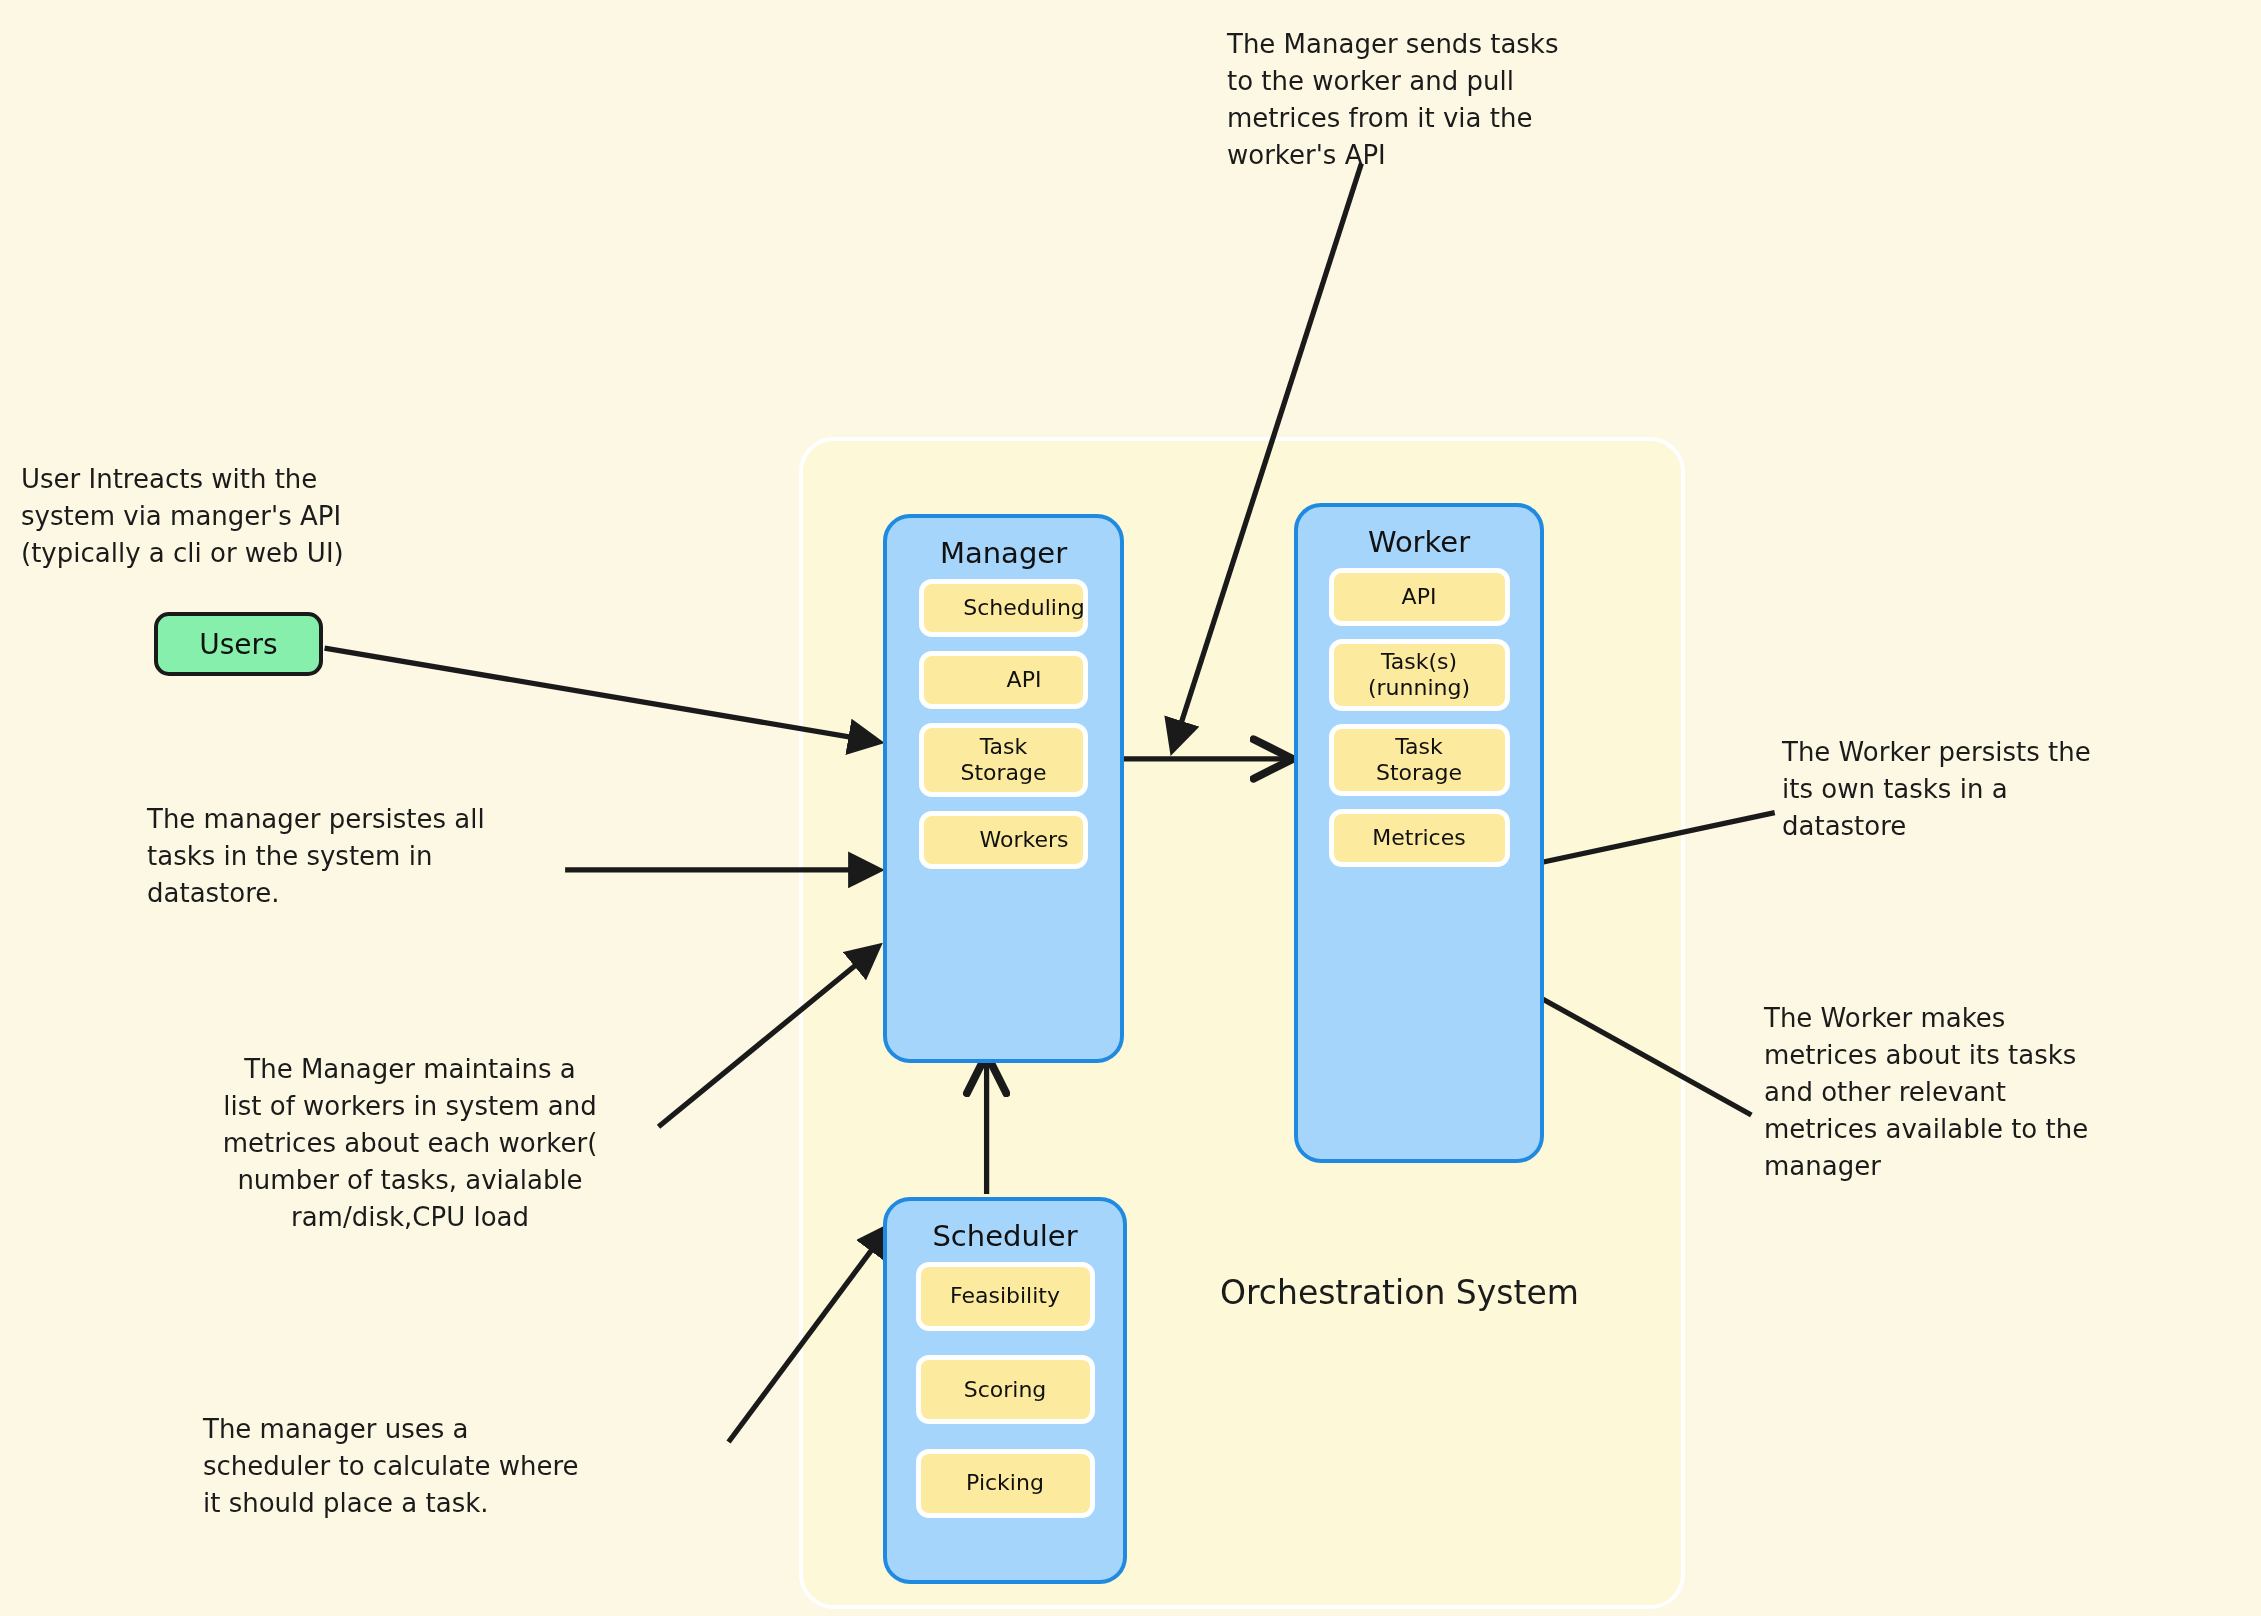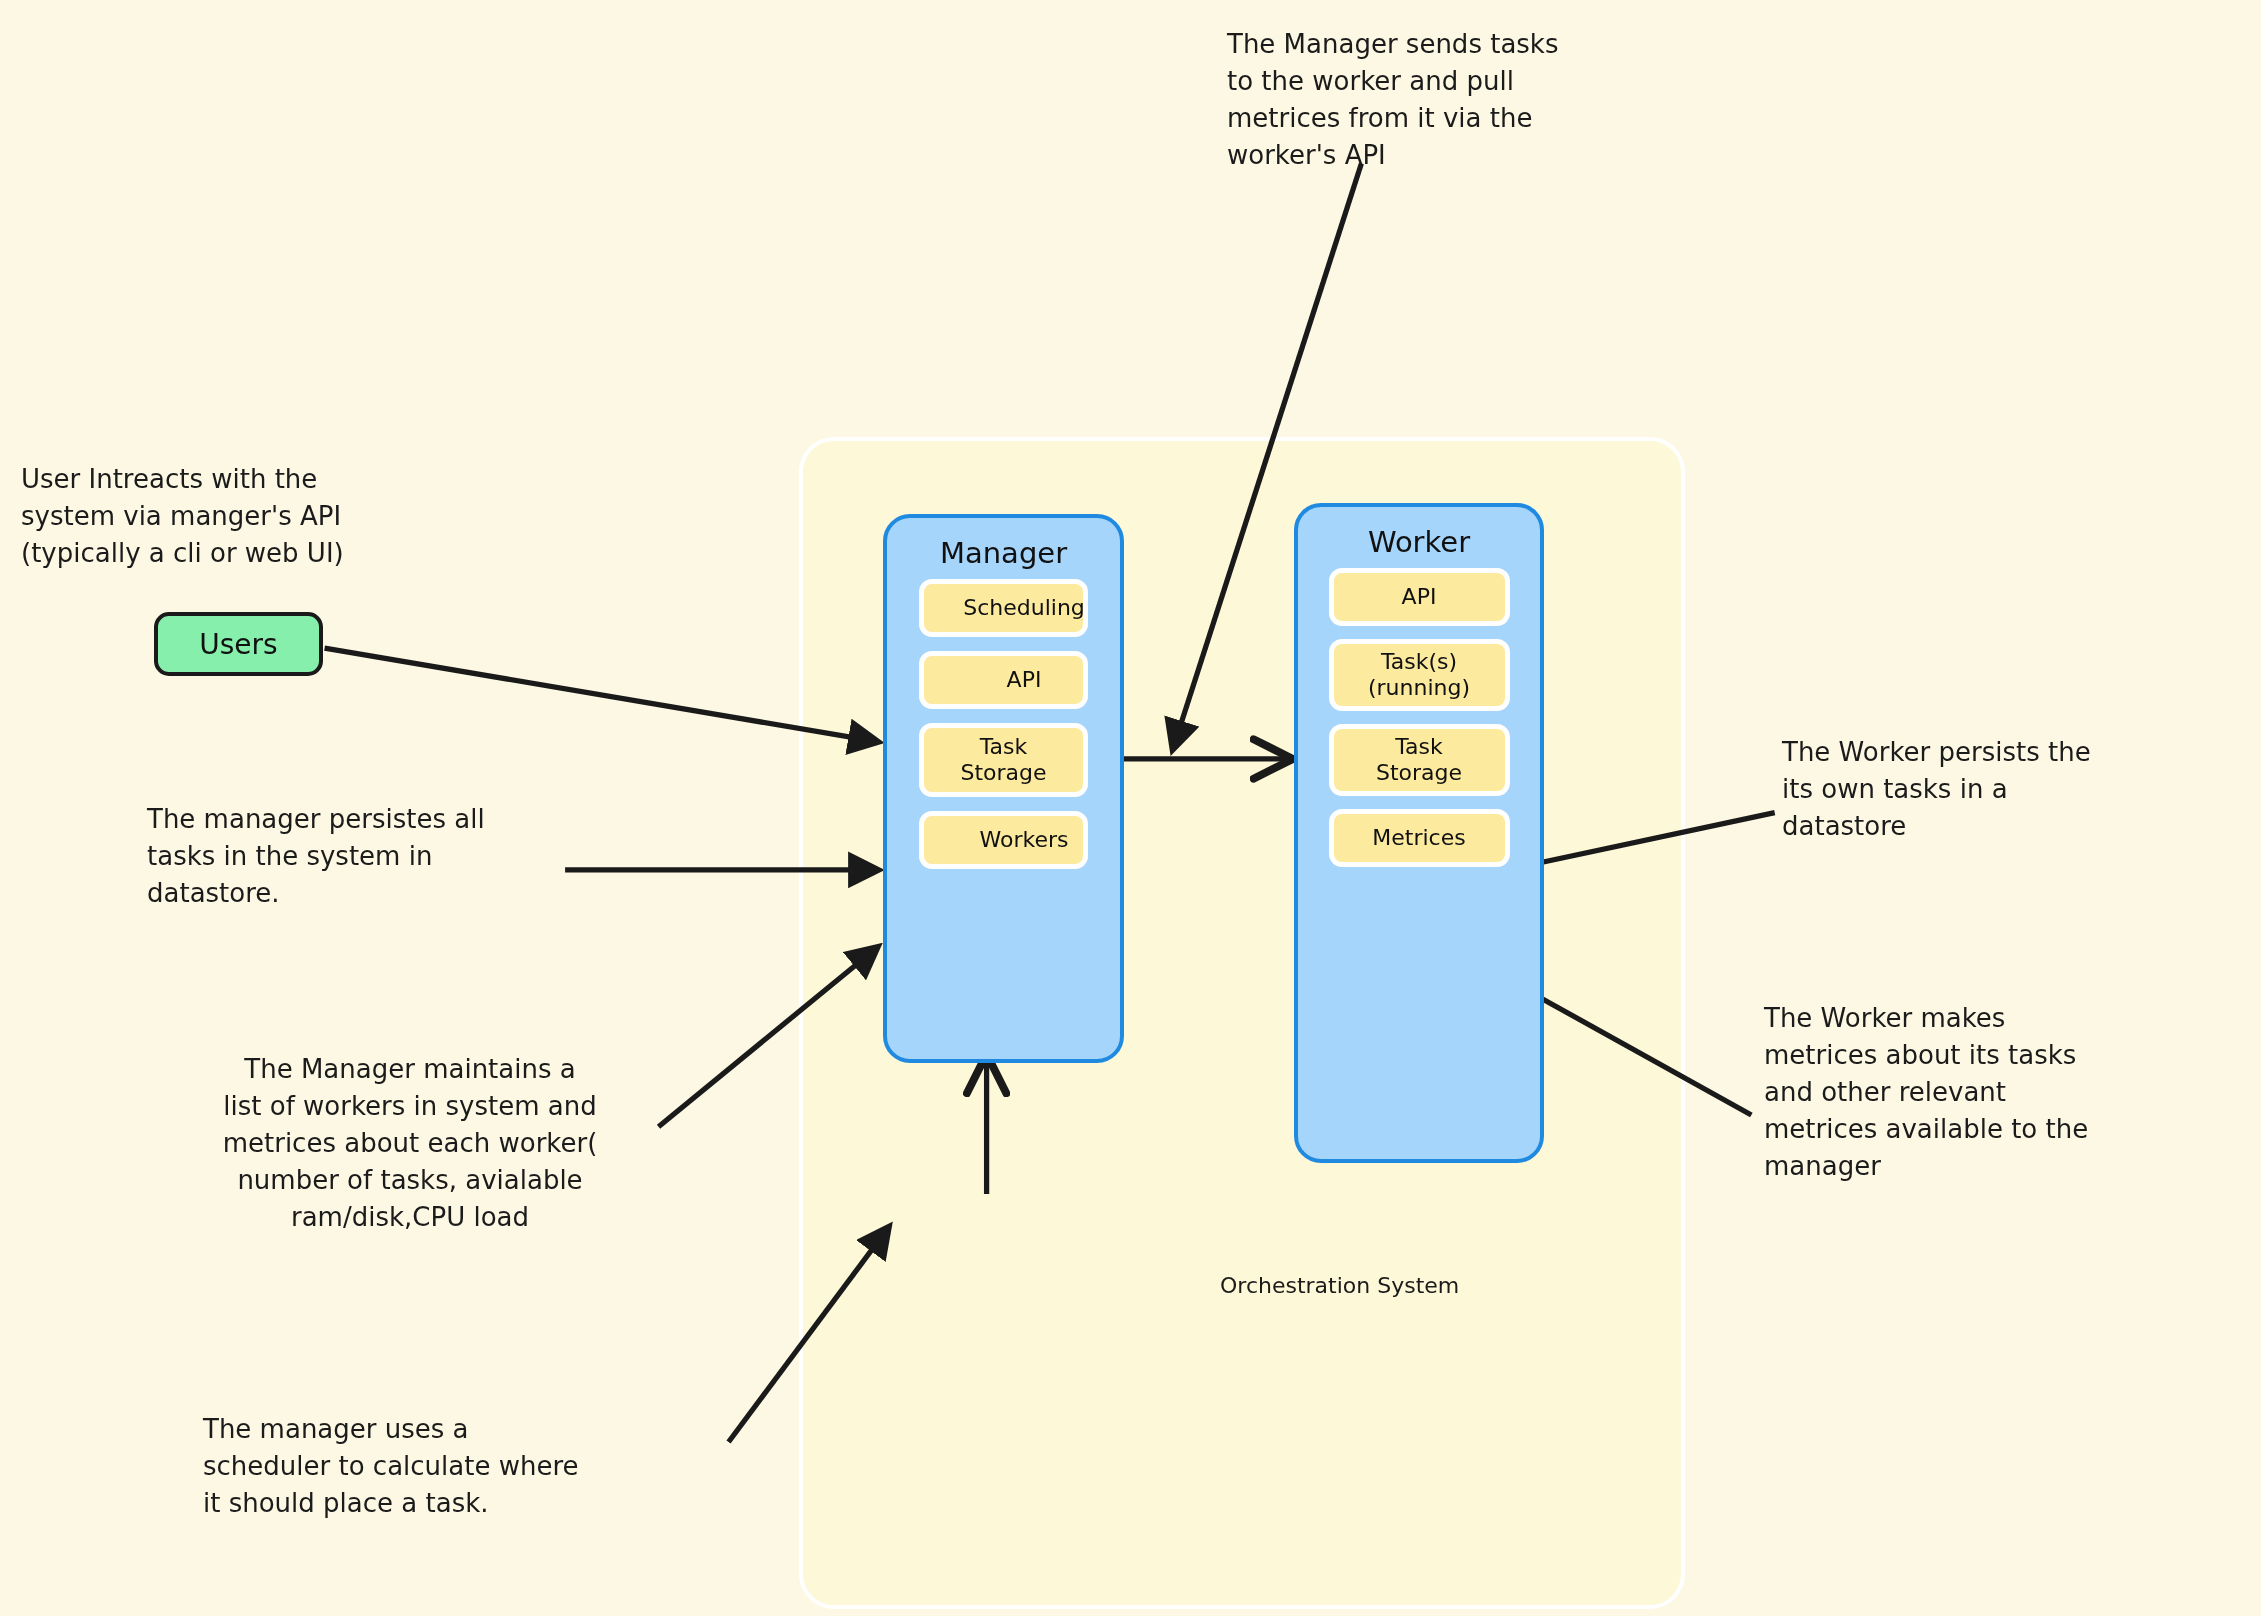--- a/index.html
+++ b/index.html
@@ -31,21 +31,21 @@
     left: 799px; top: 437px;
     width: 886px; height: 1172px;
     background: #fcf8d8;
     border: 4.1px solid #ffffff;
     border-radius: 35px;
   }
   .orchestration-label {
     position: absolute;
     left: 1220px; top: 1273px;
     font-family: "DejaVu Sans", sans-serif;
-    font-size: 22px;
+    font-size: 33px;
     color: #1b1b1b;
     white-space: nowrap;
   }
 
   
   .component-box {
     position: absolute;
     background: #a6d5fc;
     border: 4.1px solid #1f8ae0;
     border-radius: 27px;
@@ -190,20 +190,28 @@
     <div class="sub-list">
       <div class="sub-box h1">API</div>
       <div class="sub-box h2">Task(s)
 (running)</div>
       <div class="sub-box h2">Task
 Storage</div>
       <div class="sub-box h1">Metrices</div>
     </div>
   </div>
 
+  <div id="scheduler-box" class="component-box">
+    <div class="component-title">Scheduler</div>
+    <div class="sub-list">
+      <div class="sub-box">Feasibility</div>
+      <div class="sub-box">Scoring</div>
+      <div class="sub-box">Picking</div>
+    </div>
+  </div>
 
   <div id="note-users" class="annotation">User Intreacts with the
 system via manger's API
 (typically a cli or web UI)</div>
 
   <div id="note-manager-api" class="annotation">The Manager sends tasks
 to the worker and pull
 metrices from it via the
 worker's API</div>
 

